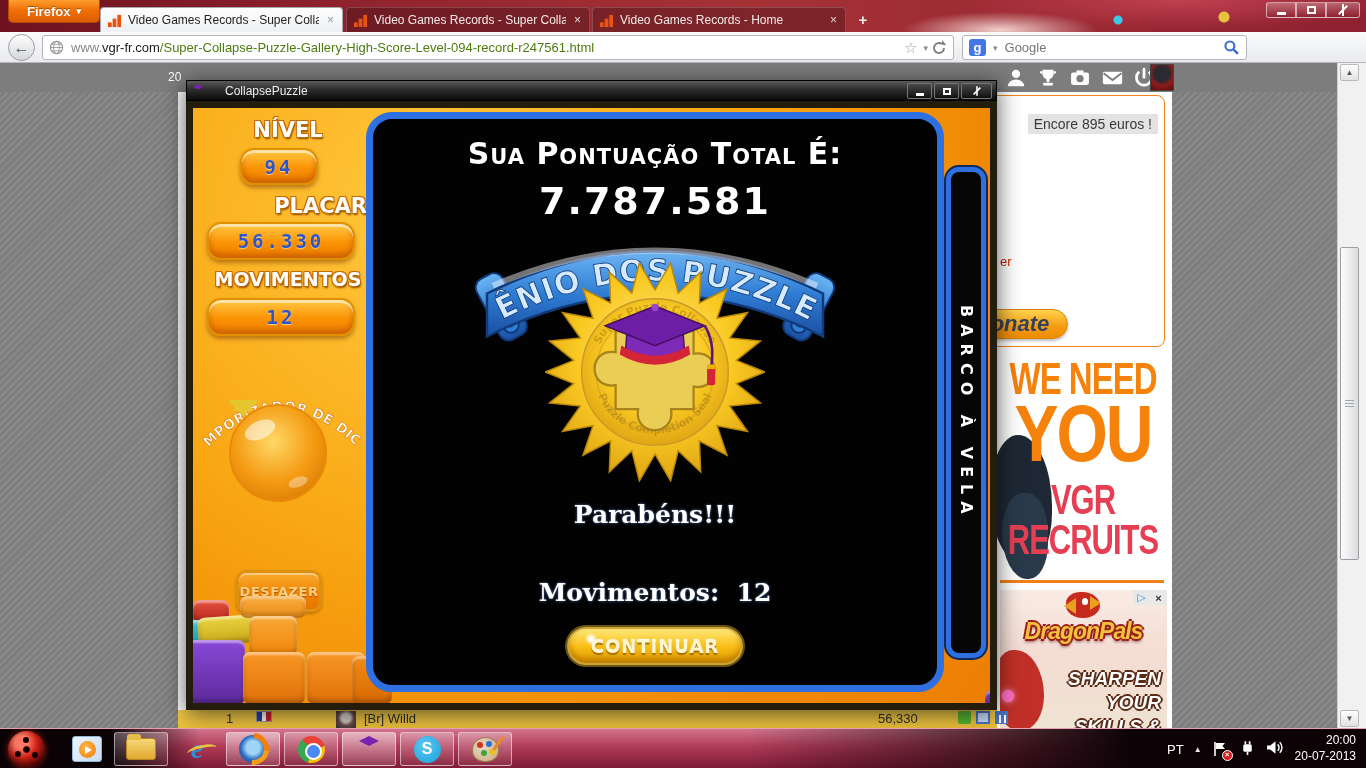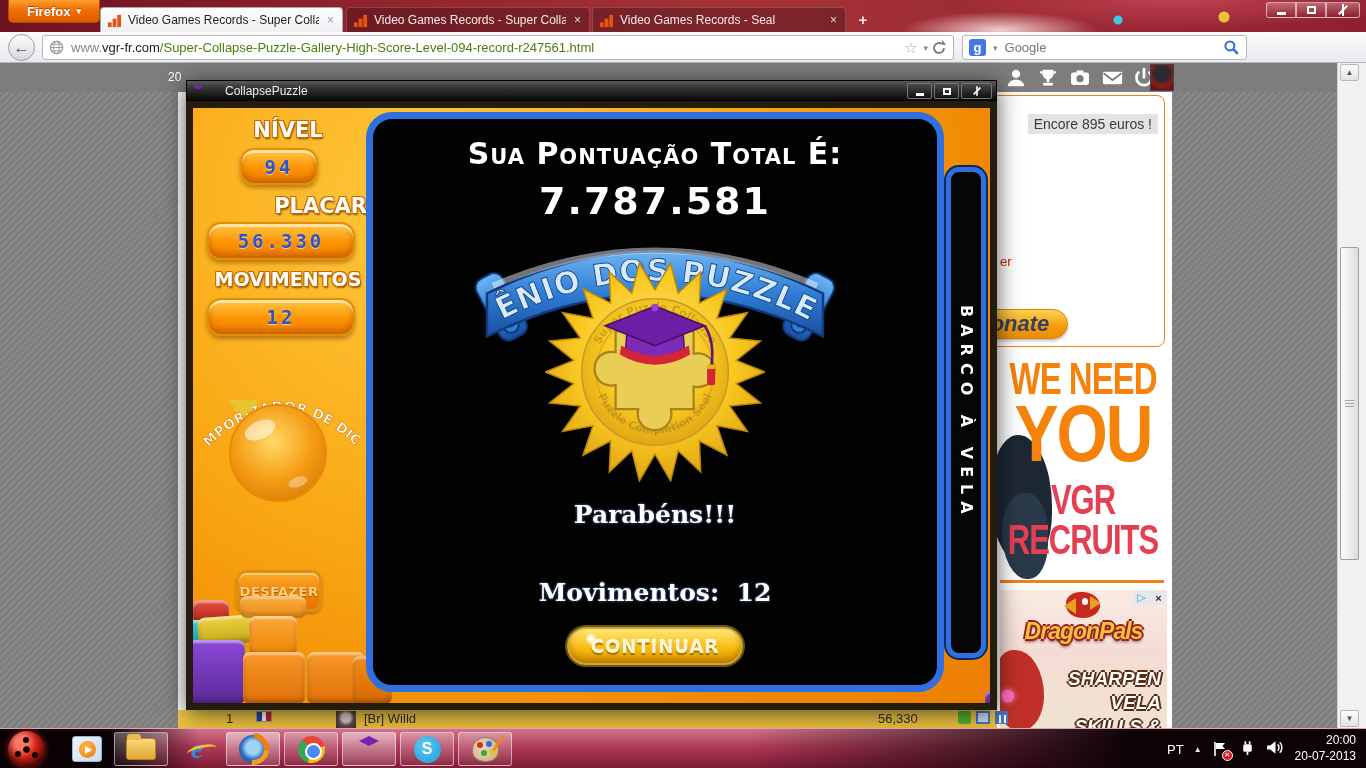--- a/index.html
+++ b/index.html
@@ -289,21 +289,21 @@
       <span class="tclose" style="color:#ddd">×</span>
     </div>
     <div class="abs tab" style="left:592px;width:254px;">
       <svg class="vgr-fav" viewBox="0 0 16 16">
           <g fill="#e8540f">
             <rect x="1" y="10" width="4" height="5"></rect>
             <rect x="6" y="6" width="4" height="9"></rect>
             <rect x="11" y="2" width="4" height="13"></rect>
           </g>
         </svg>
-      <span class="ttl">Video Games Records - Seal</span>
+      <span class="ttl">Video Games Records - Home</span>
       <span class="tclose" style="color:#ddd">×</span>
     </div>
     <div class="abs newtab" style="left:851px;">+</div>
 
     <div class="abs winctl" style="right:6px;">
       <div class="wbtn">
           <div class="g-min"></div>
         </div>
       <div class="wbtn">
           <div class="g-max"></div>
@@ -414,21 +414,21 @@
       <div class="rec3">VGR RECRUITS</div>
     </div>
     <div class="abs o-hr"></div>
 
     <div class="abs adbox">
       <div class="drg-head"></div>
       <div class="drg-eye"></div>
       <div class="ad-brand">DragonPals</div>
       <div class="ad-warrior"></div>
       <div class="ad-line" style="top:78px;">SHARPEN</div>
-      <div class="ad-line" style="top:102px;">VELA</div>
+      <div class="ad-line" style="top:102px;">YOUR</div>
       <div class="ad-line" style="top:126px;">SKILLS &amp; FIGHT</div>
       <div class="ad-ctl">
         <div class="adc-tri">▷</div>
         <div class="adc-x">×</div>
       </div>
     </div>
 
     <div class="abs lrow">
       <span style="left:48px;">1</span>
       <span class="abs flagfr"></span>

